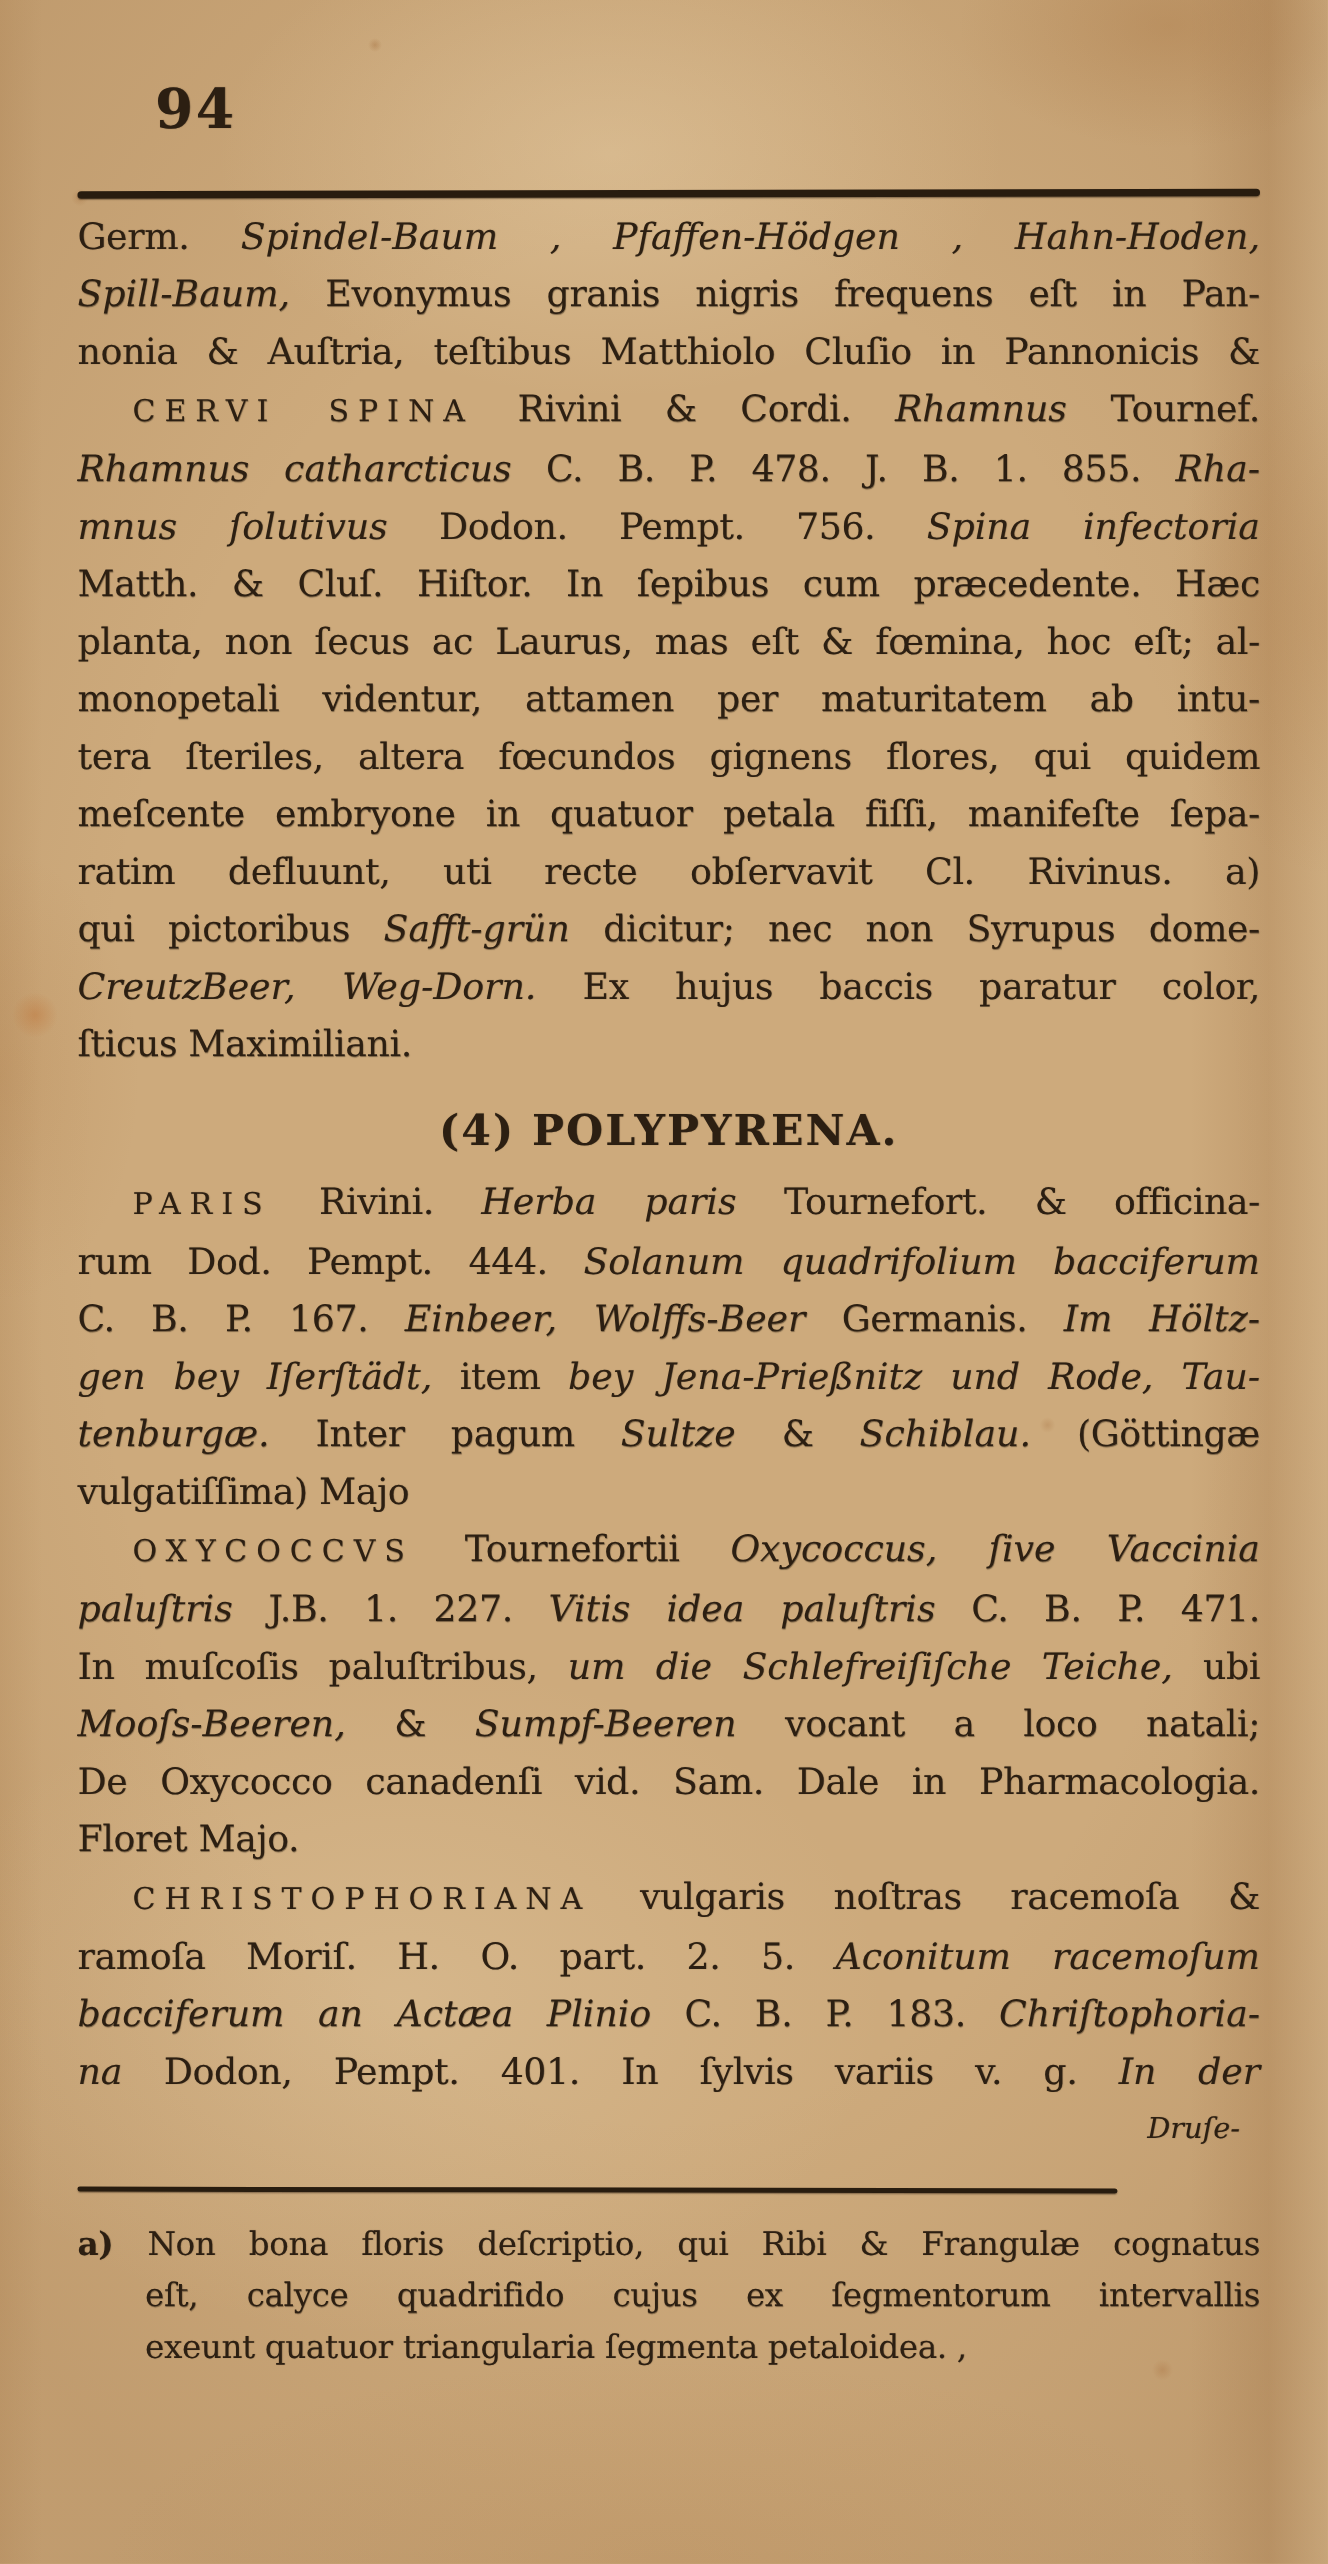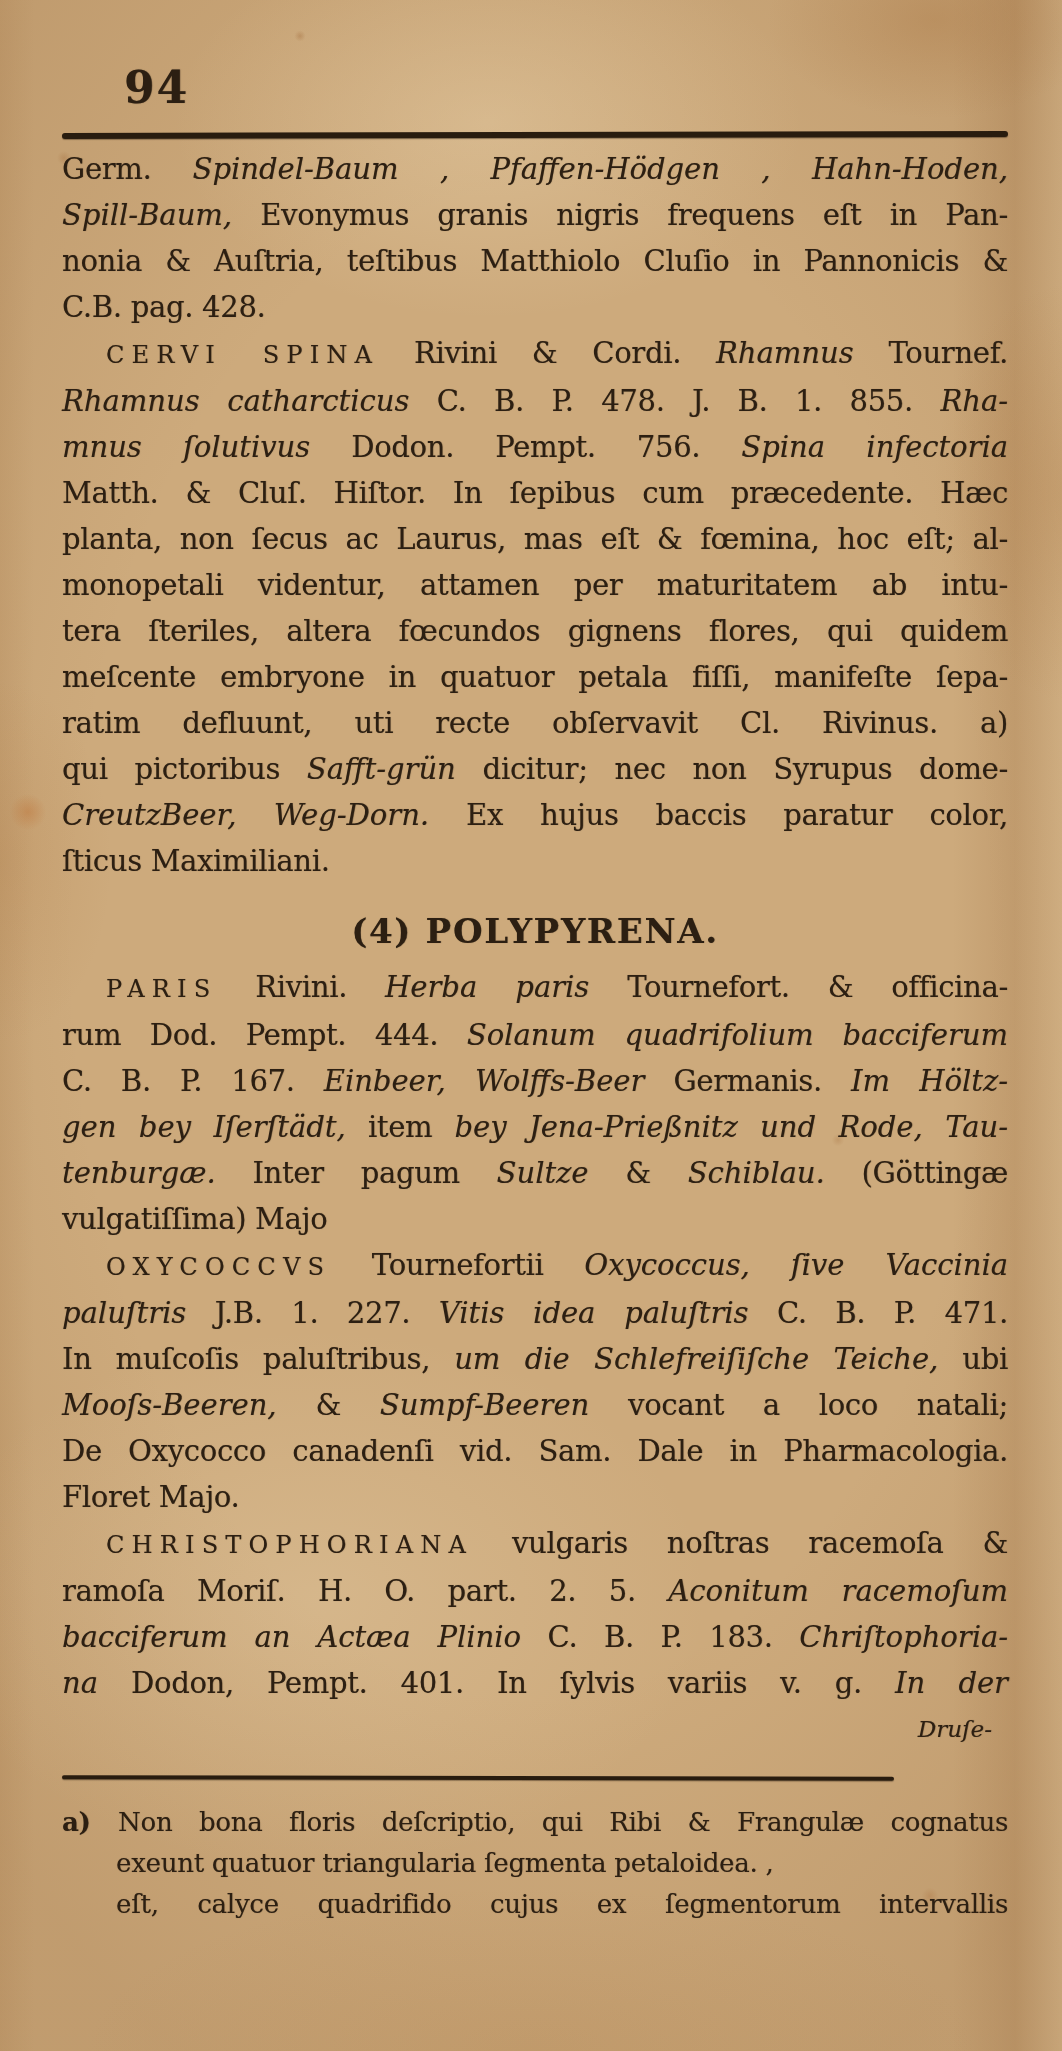--- a/index.html
+++ b/index.html
@@ -22,21 +22,21 @@
       radial-gradient(ellipse 160px 260px at 0% 42%,  rgba(168,112,58,.18), rgba(168,112,58,0) 70%),
       radial-gradient(ellipse 420px 260px at 46% 6%,  rgba(235,213,175,.38), rgba(235,213,175,0) 75%),
       radial-gradient(ellipse 520px 360px at 30% 78%, rgba(233,211,173,.30), rgba(233,211,173,0) 75%),
       radial-gradient(ellipse 600px 220px at 50% 100%, rgba(172,122,68,.16), rgba(172,122,68,0) 75%),
       linear-gradient(to right, rgba(150,102,54,.14) 0, rgba(150,102,54,0) 34px, rgba(150,102,54,0) 952px, rgba(146,100,56,.20) 1015px, rgba(222,196,156,.22) 1062px),
       radial-gradient(ellipse 760px 1250px at 50% 46%, rgba(0,0,0,0) 60%, rgba(136,92,50,.18) 100%),
       #cdaa7c;
   }
   .col{position:relative;padding:0 54px 0 62px;}
   
-  .header{position:relative;height:58px;padding-top:64px;}
+  .header{position:relative;height:58px;padding-top:84px;}
   .pagenum{
     position:absolute;left:62px;top:62px;
     font-size:44px;font-weight:bold;letter-spacing:2px;
     text-shadow:.4px .4px .8px rgba(44,31,18,.55);
   }
   .runtitle{
     position:absolute;left:50%;top:70px;transform:translateX(-46%);
     font-size:36px;font-weight:bold;letter-spacing:.28em;word-spacing:.55em;
     white-space:nowrap;text-shadow:.4px .4px .8px rgba(44,31,18,.5);
   }
@@ -79,21 +79,20 @@
   <div class="col">
     <div class="header">
       <div class="pagenum">94</div>
     </div>
     <div class="rule head"></div>
     <div class="text-body">
         <div class="block block-para">
           <div class="line"><span class="run-r">Germ. </span><span class="run-i">Spindel-Baum , Pfaffen-Hödgen , Hahn-Hoden,</span></div>
           <div class="line"><span class="run-i">Spill-Baum,</span><span class="run-r"> Evonymus granis nigris frequens eſt in Pan-</span></div>
           <div class="line"><span class="run-r">nonia &amp; Auſtria, teſtibus Matthiolo Cluſio in Pannonicis &amp;</span></div>
-          <div class="line end"><span class="run-r">C.B. pag. 428.</span></div>
         </div>
         <div class="block block-para">
           <div class="line ind"><span class="run-sc">CERVI SPINA</span><span class="run-r"> Rivini &amp; Cordi. </span><span class="run-i">Rhamnus</span><span class="run-r"> Tournef.</span></div>
           <div class="line"><span class="run-i">Rhamnus catharcticus</span><span class="run-r"> C. B. P. 478. J. B. 1. 855. </span><span class="run-i">Rha-</span></div>
           <div class="line"><span class="run-i">mnus ſolutivus</span><span class="run-r"> Dodon. Pempt. 756. </span><span class="run-i">Spina infectoria</span></div>
           <div class="line"><span class="run-r">Matth. &amp; Cluſ. Hiſtor. In ſepibus cum præcedente. Hæc</span></div>
           <div class="line"><span class="run-r">planta, non ſecus ac Laurus, mas eſt &amp; fœmina, hoc eſt; al-</span></div>
           <div class="line"><span class="run-r">monopetali videntur, attamen per maturitatem ab intu-</span></div>
           <div class="line"><span class="run-r">tera ſteriles, altera fœcundos gignens flores, qui quidem</span></div>
           <div class="line"><span class="run-r">meſcente embryone in quatuor petala fiſſi, manifeſte ſepa-</span></div>
@@ -127,17 +126,17 @@
           <div class="line"><span class="run-i">bacciferum an Actæa Plinio</span><span class="run-r"> C. B. P. 183. </span><span class="run-i">Chriſtophoria-</span></div>
           <div class="line"><span class="run-i">na</span><span class="run-r"> Dodon, Pempt. 401. In ſylvis variis v. g. </span><span class="run-i">In der</span></div>
         </div>
         <div class="block block-catchword">
           <div class="line end al-right"><span class="run-i">Druſe-</span></div>
         </div>
       </div>
     <div class="rule foot"></div>
     <div class="footnote">
         <div class="line"><span class="run-b">a) </span><span class="run-r">Non bona floris deſcriptio, qui Ribi &amp; Frangulæ cognatus</span></div>
+        <div class="line cont"><span class="run-r">eſt, calyce quadrifido cujus ex ſegmentorum intervallis</span></div>
         <div class="line end cont"><span class="run-r">exeunt quatuor triangularia ſegmenta petaloidea. ,</span></div>
-        <div class="line cont"><span class="run-r">eſt, calyce quadrifido cujus ex ſegmentorum intervallis</span></div>
       </div>
   </div>
 </div>
 
 </body></html>

